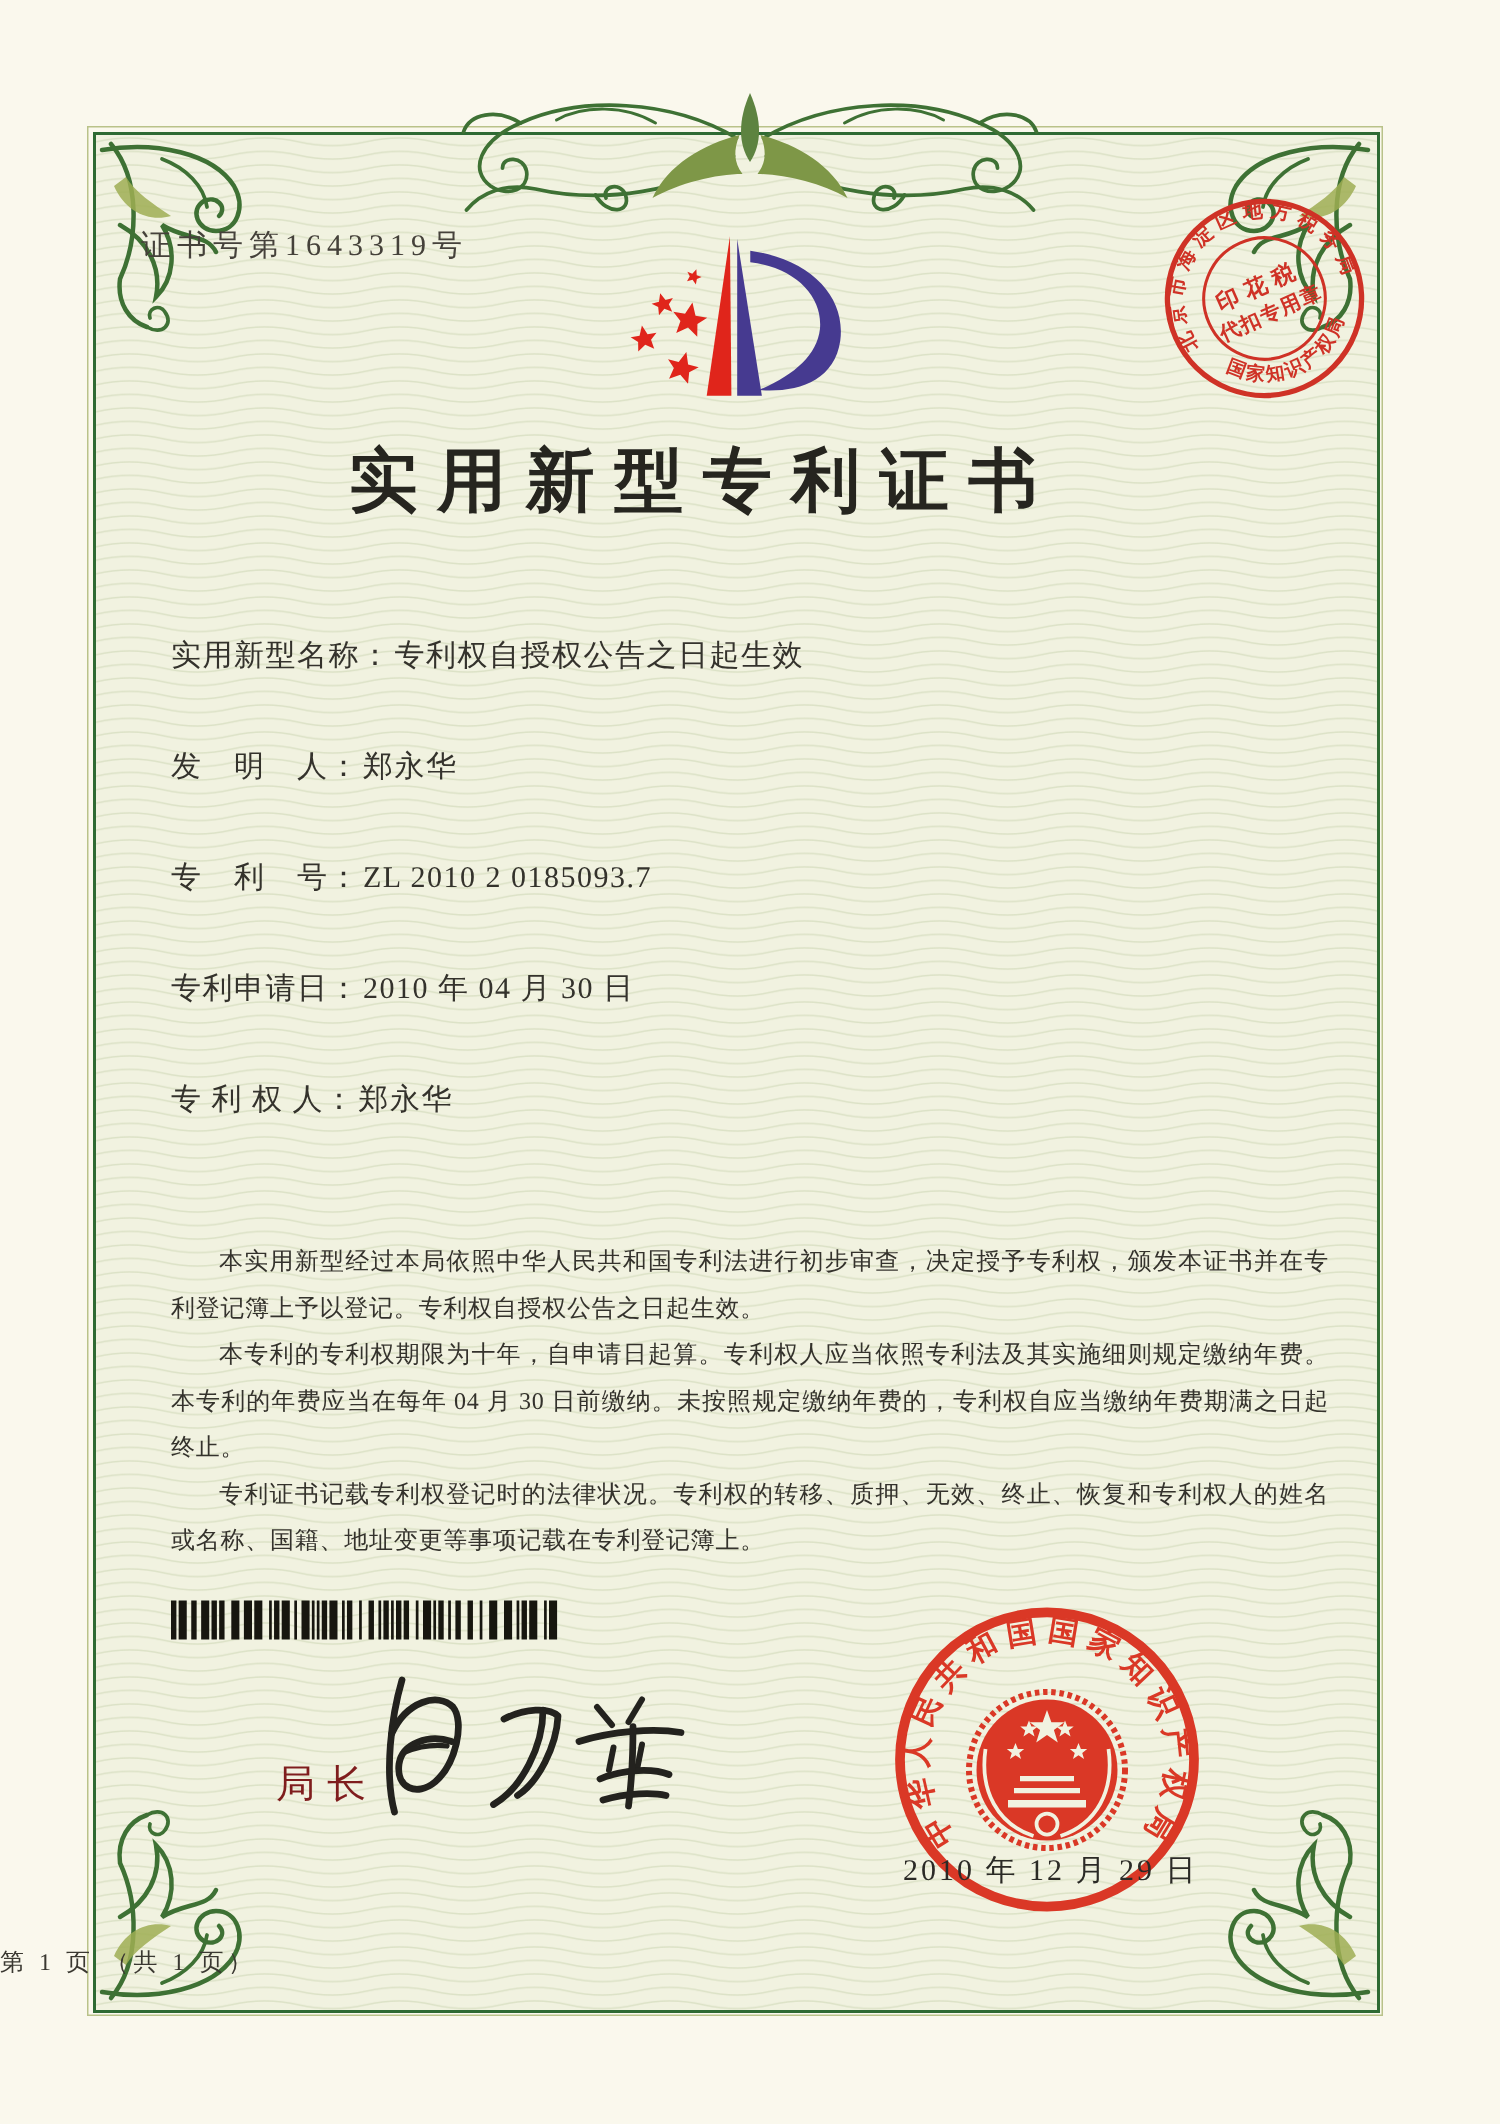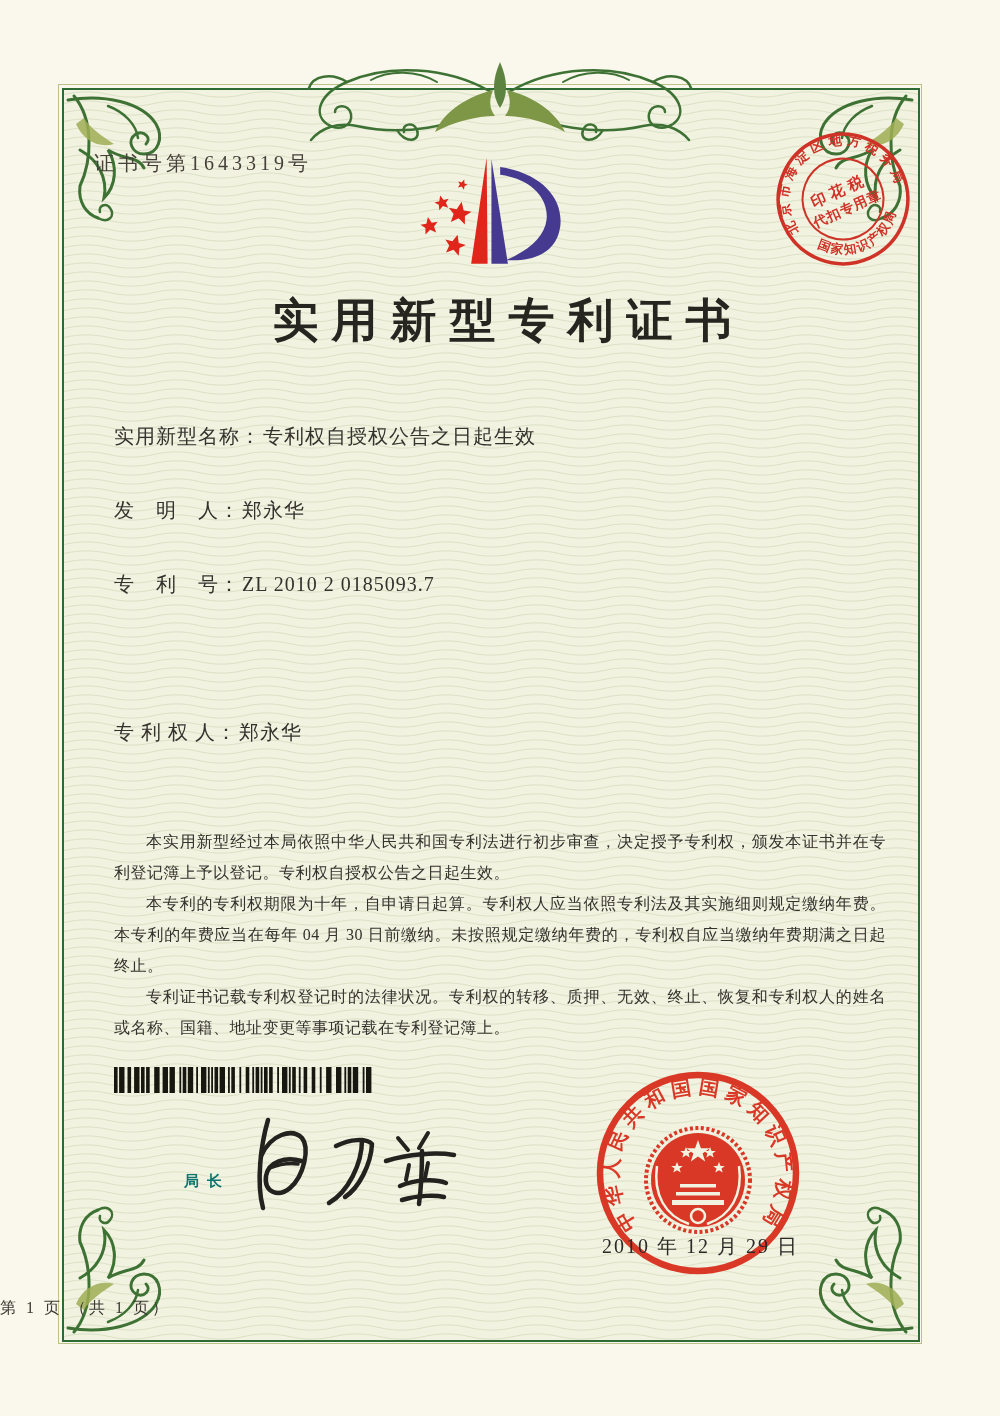--- a/index.html
+++ b/index.html
@@ -14,28 +14,28 @@
   .frame{position:absolute;left:62px;top:88px;width:854px;height:1250px;
     border:2px solid #2e6a33;background:#f1f2e0;z-index:1;}
   .frame svg{display:block;width:100%;height:100%;}
   .orn{position:absolute;left:0;top:0;z-index:2;pointer-events:none;}
   .content{position:absolute;left:0;top:0;width:924px;height:1416px;z-index:3;}
 
   .cert-no{position:absolute;left:94px;top:150px;font-size:20px;letter-spacing:4px;color:#45413a;}
   .logo{position:absolute;left:393px;top:140px;}
   .stamp{position:absolute;left:754px;top:110px;transform:rotate(-24deg);}
   .title{position:absolute;left:0;top:290px;width:100%;text-align:center;
-    font-size:46px;font-weight:bold;letter-spacing:13px;text-indent:13px;color:#26251f;margin-left:40px;}
+    font-size:46px;font-weight:bold;letter-spacing:13px;text-indent:13px;color:#26251f;}
   .field{position:absolute;left:114px;font-size:20px;letter-spacing:1px;white-space:nowrap;}
   .f-value{margin-left:2px;}
   .paras{position:absolute;left:114px;top:826px;width:772px;font-size:16px;
     line-height:31px;text-align:justify;letter-spacing:0.5px;}
   .paras p{margin:0;text-indent:2em;}
   .barcode{position:absolute;left:113px;top:1066px;}
-  .sig-role{position:absolute;left:184px;top:1172px;font-size:15px;letter-spacing:8px;color:#0f766e;font-weight:bold;}
+  .sig-role{position:absolute;left:184px;top:1172px;font-size:26px;letter-spacing:8px;color:#7f1d1d;}
   .signature{position:absolute;left:240px;top:1104px;}
   .seal{position:absolute;left:593px;top:1068px;}
   .seal-date{position:absolute;left:602px;top:1233px;font-size:20px;letter-spacing:2px;color:#2b2a26;white-space:nowrap;}
   .footer{position:absolute;left:0;top:1298px;width:100%;
     font-size:16px;letter-spacing:3px;color:#3a3831;}
 </style>
 </head>
 <body>
 
 <div class="paper">
@@ -122,20 +122,23 @@
     <div class="title">实用新型专利证书</div>
 
     <div class="field" style="top:423px">
       <span class="f-label">实用新型名称：</span><span class="f-value">专利权自授权公告之日起生效</span>
     </div>
     <div class="field" style="top:497px">
       <span class="f-label">发　明　人：</span><span class="f-value">郑永华</span>
     </div>
     <div class="field" style="top:571px">
       <span class="f-label">专　利　号：</span><span class="f-value">ZL 2010 2 0185093.7</span>
+    </div>
+    <div class="field" style="top:645px">
+      <span class="f-label">专利申请日：</span><span class="f-value">2010 年 04 月 30 日</span>
     </div>
     <div class="field" style="top:719px">
       <span class="f-label">专 利 权 人：</span><span class="f-value">郑永华</span>
     </div>
 
     <div class="paras">
       <p>本实用新型经过本局依照中华人民共和国专利法进行初步审查，决定授予专利权，颁发本证书并在专利登记簿上予以登记。专利权自授权公告之日起生效。</p>
       <p>本专利的专利权期限为十年，自申请日起算。专利权人应当依照专利法及其实施细则规定缴纳年费。本专利的年费应当在每年 04 月 30 日前缴纳。未按照规定缴纳年费的，专利权自应当缴纳年费期满之日起终止。</p>
       <p>专利证书记载专利权登记时的法律状况。专利权的转移、质押、无效、终止、恢复和专利权人的姓名或名称、国籍、地址变更等事项记载在专利登记簿上。</p>
     </div>

